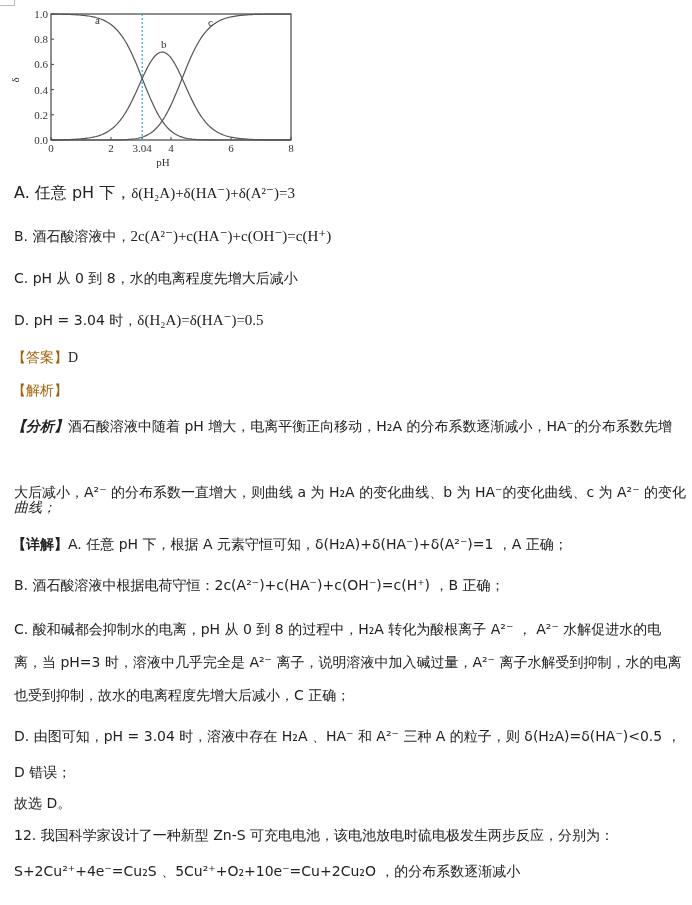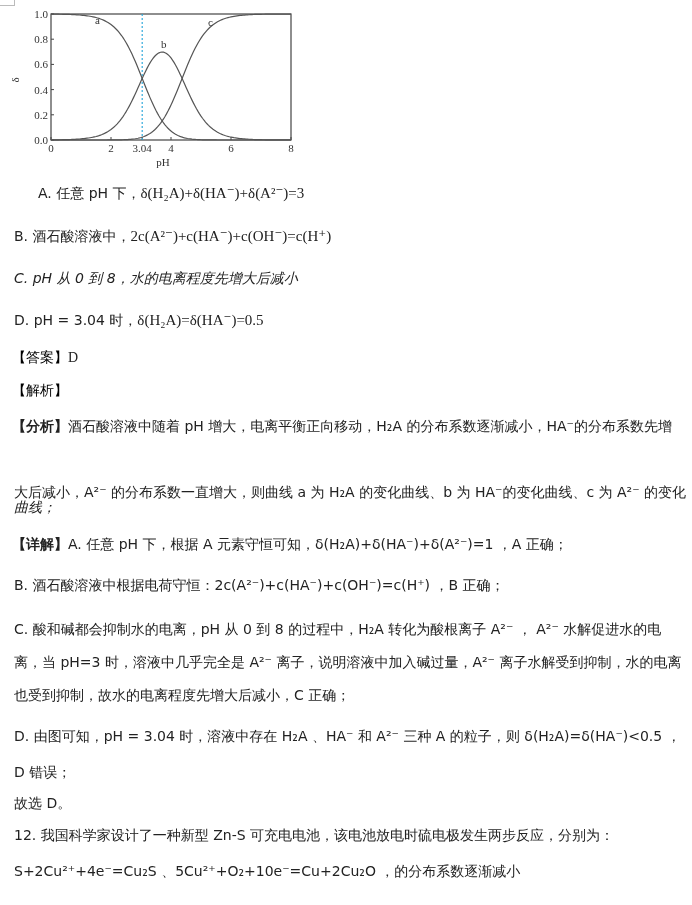--- a/index.html
+++ b/index.html
@@ -4,21 +4,21 @@
 <style>
   html, body { margin:0; padding:0; background:#ffffff; }
   body { width:692px; height:905px; position:relative; overflow:hidden;
          font-family: "DejaVu Serif", "Liberation Serif", serif; color:#222; }
   .corner { position:absolute; left:0; top:0; width:14px; height:5px;
             border-right:1px solid #bbb; border-bottom:1px solid #bbb; }
   #chart { position:absolute; left:0; top:0; width:310px; height:172px; }
   .line { position:absolute; left:14px; white-space:nowrap; font-size:14px;
           line-height:20px; font-family: "DejaVu Sans", "Liberation Sans", sans-serif; }
   .serif { font-family: "Liberation Serif", "DejaVu Serif", serif; }
-  .blue { color:#000000; }
+  .blue { color:#a16207; }
   .math { font-family: "Liberation Serif", "DejaVu Serif", serif; font-size:15px; }
 </style>
 </head>
 <body>
 
 <div class="corner"></div>
 
 <svg id="chart" viewBox="0 0 310 172" xmlns="http://www.w3.org/2000/svg">
   <rect x="51" y="14" width="240" height="126" fill="none" stroke="#444" stroke-width="1.2"></rect>
   <g id="yticks" font-family="Liberation Serif, serif" font-size="11" fill="#333">
@@ -54,37 +54,37 @@
   <line x1="142.2" y1="14" x2="142.2" y2="140" stroke="#33aadd" stroke-width="1.2" stroke-dasharray="2,2"></line>
   <path id="curve-a" fill="none" stroke="#555" stroke-width="1.2" d="M51.00,14.11 L52.50,14.13 L54.00,14.14 L55.50,14.16 L57.00,14.18 L58.50,14.20 L60.00,14.23 L61.50,14.26 L63.00,14.29 L64.50,14.32 L66.00,14.36 L67.50,14.41 L69.00,14.46 L70.50,14.51 L72.00,14.57 L73.50,14.64 L75.00,14.72 L76.50,14.81 L78.00,14.91 L79.50,15.02 L81.00,15.14 L82.50,15.28 L84.00,15.43 L85.50,15.60 L87.00,15.80 L88.50,16.01 L90.00,16.25 L91.50,16.52 L93.00,16.82 L94.50,17.16 L96.00,17.54 L97.50,17.96 L99.00,18.42 L100.50,18.94 L102.00,19.52 L103.50,20.16 L105.00,20.87 L106.50,21.66 L108.00,22.54 L109.50,23.51 L111.00,24.57 L112.50,25.75 L114.00,27.04 L115.50,28.46 L117.00,30.01 L118.50,31.70 L120.00,33.54 L121.50,35.53 L123.00,37.69 L124.50,40.01 L126.00,42.50 L127.50,45.16 L129.00,47.98 L130.50,50.96 L132.00,54.10 L133.50,57.39 L135.00,60.80 L136.50,64.33 L138.00,67.96 L139.50,71.66 L141.00,75.41 L142.50,79.20 L144.00,82.98 L145.50,86.74 L147.00,90.46 L148.50,94.10 L150.00,97.64 L151.50,101.07 L153.00,104.37 L154.50,107.52 L156.00,110.51 L157.50,113.34 L159.00,115.99 L160.50,118.46 L162.00,120.76 L163.50,122.88 L165.00,124.83 L166.50,126.60 L168.00,128.22 L169.50,129.69 L171.00,131.01 L172.50,132.19 L174.00,133.24 L175.50,134.18 L177.00,135.01 L178.50,135.73 L180.00,136.37 L181.50,136.92 L183.00,137.40 L184.50,137.81 L186.00,138.17 L187.50,138.47 L189.00,138.73 L190.50,138.94 L192.00,139.13 L193.50,139.28 L195.00,139.41 L196.50,139.52 L198.00,139.60 L199.50,139.68 L201.00,139.74 L202.50,139.79 L204.00,139.83 L205.50,139.86 L207.00,139.89 L208.50,139.91 L210.00,139.93 L211.50,139.94 L213.00,139.95 L214.50,139.96 L216.00,139.97 L217.50,139.98 L219.00,139.98 L220.50,139.98 L222.00,139.99 L223.50,139.99 L225.00,139.99 L226.50,139.99 L228.00,140.00 L229.50,140.00 L231.00,140.00 L232.50,140.00 L234.00,140.00 L235.50,140.00 L237.00,140.00 L238.50,140.00 L240.00,140.00 L241.50,140.00 L243.00,140.00 L244.50,140.00 L246.00,140.00 L247.50,140.00 L249.00,140.00 L250.50,140.00 L252.00,140.00 L253.50,140.00 L255.00,140.00 L256.50,140.00 L258.00,140.00 L259.50,140.00 L261.00,140.00 L262.50,140.00 L264.00,140.00 L265.50,140.00 L267.00,140.00 L268.50,140.00 L270.00,140.00 L271.50,140.00 L273.00,140.00 L274.50,140.00 L276.00,140.00 L277.50,140.00 L279.00,140.00 L280.50,140.00 L282.00,140.00 L283.50,140.00 L285.00,140.00 L286.50,140.00 L288.00,140.00 L289.50,140.00 L291.00,140.00 "></path>
   <path id="curve-b" fill="none" stroke="#555" stroke-width="1.2" d="M51.00,139.89 L52.50,139.87 L54.00,139.86 L55.50,139.84 L57.00,139.82 L58.50,139.80 L60.00,139.77 L61.50,139.74 L63.00,139.71 L64.50,139.68 L66.00,139.64 L67.50,139.59 L69.00,139.54 L70.50,139.49 L72.00,139.43 L73.50,139.36 L75.00,139.28 L76.50,139.19 L78.00,139.09 L79.50,138.98 L81.00,138.86 L82.50,138.72 L84.00,138.57 L85.50,138.40 L87.00,138.20 L88.50,137.99 L90.00,137.75 L91.50,137.48 L93.00,137.18 L94.50,136.84 L96.00,136.47 L97.50,136.05 L99.00,135.59 L100.50,135.07 L102.00,134.49 L103.50,133.85 L105.00,133.14 L106.50,132.36 L108.00,131.49 L109.50,130.53 L111.00,129.47 L112.50,128.31 L114.00,127.03 L115.50,125.63 L117.00,124.10 L118.50,122.44 L120.00,120.63 L121.50,118.67 L123.00,116.56 L124.50,114.30 L126.00,111.88 L127.50,109.31 L129.00,106.59 L130.50,103.73 L132.00,100.74 L133.50,97.63 L135.00,94.43 L136.50,91.14 L138.00,87.81 L139.50,84.45 L141.00,81.10 L142.50,77.78 L144.00,74.53 L145.50,71.39 L147.00,68.39 L148.50,65.55 L150.00,62.92 L151.50,60.52 L153.00,58.38 L154.50,56.52 L156.00,54.96 L157.50,53.72 L159.00,52.82 L160.50,52.26 L162.00,52.05 L163.50,52.19 L165.00,52.68 L166.50,53.51 L168.00,54.69 L169.50,56.18 L171.00,57.98 L172.50,60.07 L174.00,62.42 L175.50,65.01 L177.00,67.80 L178.50,70.78 L180.00,73.90 L181.50,77.12 L183.00,80.43 L184.50,83.78 L186.00,87.14 L187.50,90.48 L189.00,93.77 L190.50,97.00 L192.00,100.12 L193.50,103.14 L195.00,106.03 L196.50,108.78 L198.00,111.38 L199.50,113.83 L201.00,116.12 L202.50,118.26 L204.00,120.25 L205.50,122.09 L207.00,123.78 L208.50,125.34 L210.00,126.76 L211.50,128.06 L213.00,129.25 L214.50,130.33 L216.00,131.31 L217.50,132.19 L219.00,132.99 L220.50,133.72 L222.00,134.37 L223.50,134.96 L225.00,135.49 L226.50,135.96 L228.00,136.39 L229.50,136.77 L231.00,137.11 L232.50,137.42 L234.00,137.70 L235.50,137.94 L237.00,138.16 L238.50,138.36 L240.00,138.54 L241.50,138.69 L243.00,138.83 L244.50,138.96 L246.00,139.07 L247.50,139.17 L249.00,139.26 L250.50,139.34 L252.00,139.41 L253.50,139.48 L255.00,139.53 L256.50,139.58 L258.00,139.63 L259.50,139.67 L261.00,139.71 L262.50,139.74 L264.00,139.77 L265.50,139.79 L267.00,139.81 L268.50,139.83 L270.00,139.85 L271.50,139.87 L273.00,139.88 L274.50,139.90 L276.00,139.91 L277.50,139.92 L279.00,139.93 L280.50,139.93 L282.00,139.94 L283.50,139.95 L285.00,139.95 L286.50,139.96 L288.00,139.96 L289.50,139.97 L291.00,139.97 "></path>
   <path id="curve-c" fill="none" stroke="#555" stroke-width="1.2" d="M51.00,140.00 L52.50,140.00 L54.00,140.00 L55.50,140.00 L57.00,140.00 L58.50,140.00 L60.00,140.00 L61.50,140.00 L63.00,140.00 L64.50,140.00 L66.00,140.00 L67.50,140.00 L69.00,140.00 L70.50,140.00 L72.00,140.00 L73.50,140.00 L75.00,140.00 L76.50,140.00 L78.00,140.00 L79.50,140.00 L81.00,140.00 L82.50,140.00 L84.00,140.00 L85.50,140.00 L87.00,140.00 L88.50,140.00 L90.00,140.00 L91.50,140.00 L93.00,140.00 L94.50,140.00 L96.00,140.00 L97.50,139.99 L99.00,139.99 L100.50,139.99 L102.00,139.99 L103.50,139.99 L105.00,139.98 L106.50,139.98 L108.00,139.97 L109.50,139.96 L111.00,139.96 L112.50,139.94 L114.00,139.93 L115.50,139.91 L117.00,139.89 L118.50,139.87 L120.00,139.84 L121.50,139.80 L123.00,139.75 L124.50,139.69 L126.00,139.62 L127.50,139.54 L129.00,139.43 L130.50,139.31 L132.00,139.16 L133.50,138.98 L135.00,138.77 L136.50,138.52 L138.00,138.23 L139.50,137.89 L141.00,137.49 L142.50,137.02 L144.00,136.48 L145.50,135.87 L147.00,135.16 L148.50,134.35 L150.00,133.44 L151.50,132.41 L153.00,131.25 L154.50,129.96 L156.00,128.53 L157.50,126.94 L159.00,125.19 L160.50,123.28 L162.00,121.20 L163.50,118.94 L165.00,116.50 L166.50,113.88 L168.00,111.09 L169.50,108.13 L171.00,105.01 L172.50,101.74 L174.00,98.34 L175.50,94.81 L177.00,91.19 L178.50,87.49 L180.00,83.74 L181.50,79.95 L183.00,76.17 L184.50,72.41 L186.00,68.69 L187.50,65.05 L189.00,61.50 L190.50,58.06 L192.00,54.75 L193.50,51.58 L195.00,48.56 L196.50,45.71 L198.00,43.02 L199.50,40.49 L201.00,38.14 L202.50,35.95 L204.00,33.92 L205.50,32.05 L207.00,30.33 L208.50,28.76 L210.00,27.31 L211.50,26.00 L213.00,24.80 L214.50,23.71 L216.00,22.72 L217.50,21.83 L219.00,21.03 L220.50,20.30 L222.00,19.64 L223.50,19.05 L225.00,18.52 L226.50,18.04 L228.00,17.62 L229.50,17.23 L231.00,16.89 L232.50,16.58 L234.00,16.31 L235.50,16.06 L237.00,15.84 L238.50,15.64 L240.00,15.46 L241.50,15.31 L243.00,15.17 L244.50,15.04 L246.00,14.93 L247.50,14.83 L249.00,14.74 L250.50,14.66 L252.00,14.59 L253.50,14.52 L255.00,14.47 L256.50,14.42 L258.00,14.37 L259.50,14.33 L261.00,14.29 L262.50,14.26 L264.00,14.23 L265.50,14.21 L267.00,14.19 L268.50,14.17 L270.00,14.15 L271.50,14.13 L273.00,14.12 L274.50,14.10 L276.00,14.09 L277.50,14.08 L279.00,14.07 L280.50,14.07 L282.00,14.06 L283.50,14.05 L285.00,14.05 L286.50,14.04 L288.00,14.04 L289.50,14.03 L291.00,14.03 "></path>
   <text x="95" y="24" font-size="11" font-family="Liberation Serif, serif" fill="#333">a</text>
   <text x="161" y="48" font-size="11" font-family="Liberation Serif, serif" fill="#333">b</text>
   <text x="208" y="26" font-size="11" font-family="Liberation Serif, serif" fill="#333">c</text>
 </svg>
 
 <div class="line math" style="top:183px;">
-  <span style="font-family:'DejaVu Sans',sans-serif;font-size:14px;margin-left:24px;">A. 任意 pH 下，</span><span>δ(H₂A)+δ(HA⁻)+δ(A²⁻)=3</span>
+  <span style="font-family:'DejaVu Sans',sans-serif;font-size:16px;">A. 任意 pH 下，</span><span>δ(H₂A)+δ(HA⁻)+δ(A²⁻)=3</span>
 </div>
 <div class="line math" style="top:226px;">
   <span style="font-family:'DejaVu Sans',sans-serif;font-size:14px;">B. 酒石酸溶液中，</span><span>2c(A²⁻)+c(HA⁻)+c(OH⁻)=c(H⁺)</span>
 </div>
-<div class="line" style="top:268px;font-style:italic;">C. pH 从 0 到 8，水的电离程度先增大后减小</div>
+<div class="line" style="top:268px;">C. pH 从 0 到 8，水的电离程度先增大后减小</div>
 <div class="line math" style="top:310px;">
   <span style="font-family:'DejaVu Sans',sans-serif;font-size:14px;">D. pH = 3.04 时，</span><span>δ(H₂A)=δ(HA⁻)=0.5</span>
 </div>
 
 <div class="line" style="top:347px; left:12px;">
   <span class="blue">【答案】</span><span class="serif">D</span>
 </div>
 <div class="line blue" style="top:380px; left:12px;">【解析】</div>
 
 <div class="line" style="top:416px; left:12px;">
-  <span style="font-weight:bold;">【分析】</span><span>酒石酸溶液中随着 pH 增大，电离平衡正向移动，H₂A 的分布系数逐渐减小，HA⁻的分布系数先增</span>
+  <span style="font-weight:bold;font-style:italic;">【分析】</span><span>酒石酸溶液中随着 pH 增大，电离平衡正向移动，H₂A 的分布系数逐渐减小，HA⁻的分布系数先增</span>
 </div>
 <div class="line" style="top:482px;text-align:right;">大后减小，A²⁻ 的分布系数一直增大，则曲线 a 为 H₂A 的变化曲线、b 为 HA⁻的变化曲线、c 为 A²⁻ 的变化</div>
 <div class="line" style="top:497px;font-style:italic;">曲线；</div>
 
 <div class="line" style="top:534px; left:12px;">
   <span style="font-weight:bold;">【详解】</span><span>A. 任意 pH 下，根据 A 元素守恒可知，δ(H₂A)+δ(HA⁻)+δ(A²⁻)=1 ，A 正确；</span>
 </div>
 <div class="line" style="top:575px;">B. 酒石酸溶液中根据电荷守恒：2c(A²⁻)+c(HA⁻)+c(OH⁻)=c(H⁺) ，B 正确；</div>
 <div class="line" style="top:619px;">C. 酸和碱都会抑制水的电离，pH 从 0 到 8 的过程中，H₂A 转化为酸根离子 A²⁻ ， A²⁻ 水解促进水的电</div>
 <div class="line" style="top:652px;">离，当 pH=3 时，溶液中几乎完全是 A²⁻ 离子，说明溶液中加入碱过量，A²⁻ 离子水解受到抑制，水的电离</div>

